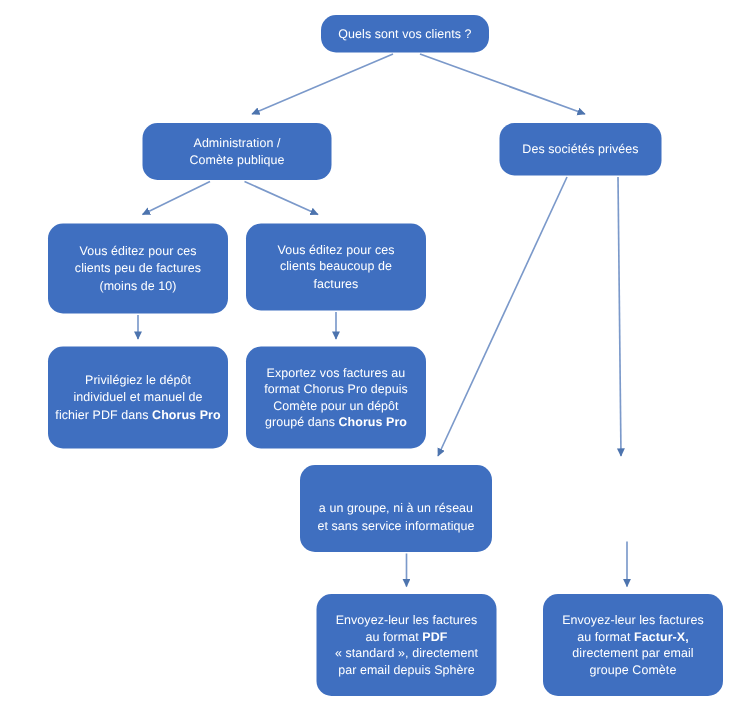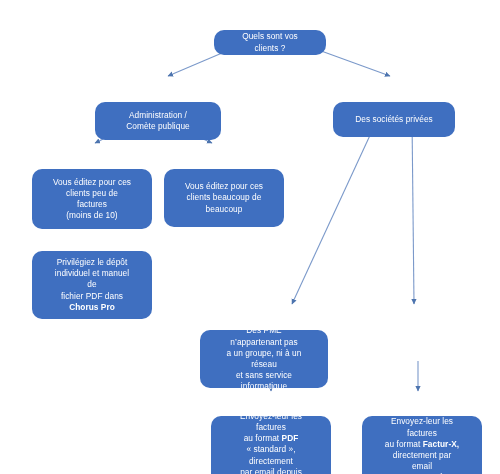--- a/index.html
+++ b/index.html
@@ -26,34 +26,33 @@
   .node {
     position: absolute;
     box-sizing: border-box;
     background: #3f6fc0;
     color: #ffffff;
     border-radius: 10px;
     display: flex;
     align-items: center;
     justify-content: center;
     text-align: center;
-    padding: 4px 20px;
+    padding: 4px 4px;
     line-height: 1.35;
     font-size: 8.3px;
     letter-spacing: 0.05px;
     z-index: 2;
-    margin-top: 20px;
   }
   .node .txt { display: block; width: 100%; }
   .node b { font-weight: bold; }
 
   
   #node-root      { left: 214px; top: 10px;  width: 112px; height: 25px; }
   #node-admin     { left: 95px;  top: 82px;  width: 126px; height: 38px; }
-  #node-private   { left: 333px; top: 82px;  width: 122px; height: 35px; align-items: center; }
+  #node-private   { left: 333px; top: 82px;  width: 108px; height: 35px; align-items: center; }
   #node-few       { left: 32px;  top: 149px; width: 120px; height: 60px; }
   #node-many      { left: 164px; top: 149px; width: 120px; height: 58px; }
   #node-chorus1   { left: 32px;  top: 231px; width: 120px; height: 68px; }
   #node-chorus2   { left: 164px; top: 231px; width: 120px; height: 68px; }
   #node-pme       { left: 200px; top: 310px; width: 128px; height: 58px; }
   #node-edi       { left: 358px; top: 310px; width: 120px; height: 50px; }
   #node-pdf       { left: 211px; top: 396px; width: 120px; height: 68px; }
   #node-facturx   { left: 362px; top: 396px; width: 120px; height: 68px; }
 </style>
 </head>
@@ -101,37 +100,46 @@
       <span>Vous éditez pour ces</span><br>
       <span>clients peu de factures</span><br>
       <span>(moins de 10)</span>
     </span>
   </div>
 
   <div class="node" id="node-many">
     <span class="txt">
       <span>Vous éditez pour ces</span><br>
       <span>clients beaucoup de</span><br>
-      <span>beaucoup</span>
+      <span>factures</span>
     </span>
   </div>
 
   <div class="node" id="node-chorus1">
     <span class="txt">
       <span>Privilégiez le dépôt</span><br>
       <span>individuel et manuel de</span><br>
       <span>fichier PDF dans</span>
       <b>Chorus Pro</b>
     </span>
   </div>
 
+  <div class="node" id="node-chorus2">
+    <span class="txt">
+      <span>Exportez vos factures au</span><br>
+      <span>format Chorus Pro depuis</span><br>
+      <span>Comète pour un dépôt</span><br>
+      <span>groupé dans</span>
+      <b>Chorus Pro</b>
+    </span>
+  </div>
 
   <div class="node" id="node-pme">
     <span class="txt">
-      <span>Des PME n’appartenant pas</span><br>
+      <br>
       <span>a un groupe, ni à un réseau</span><br>
       <span>et sans service informatique</span>
     </span>
   </div>
 
 
   <div class="node" id="node-pdf">
     <span class="txt">
       <span>Envoyez-leur les factures</span><br>
       <span>au format</span>

